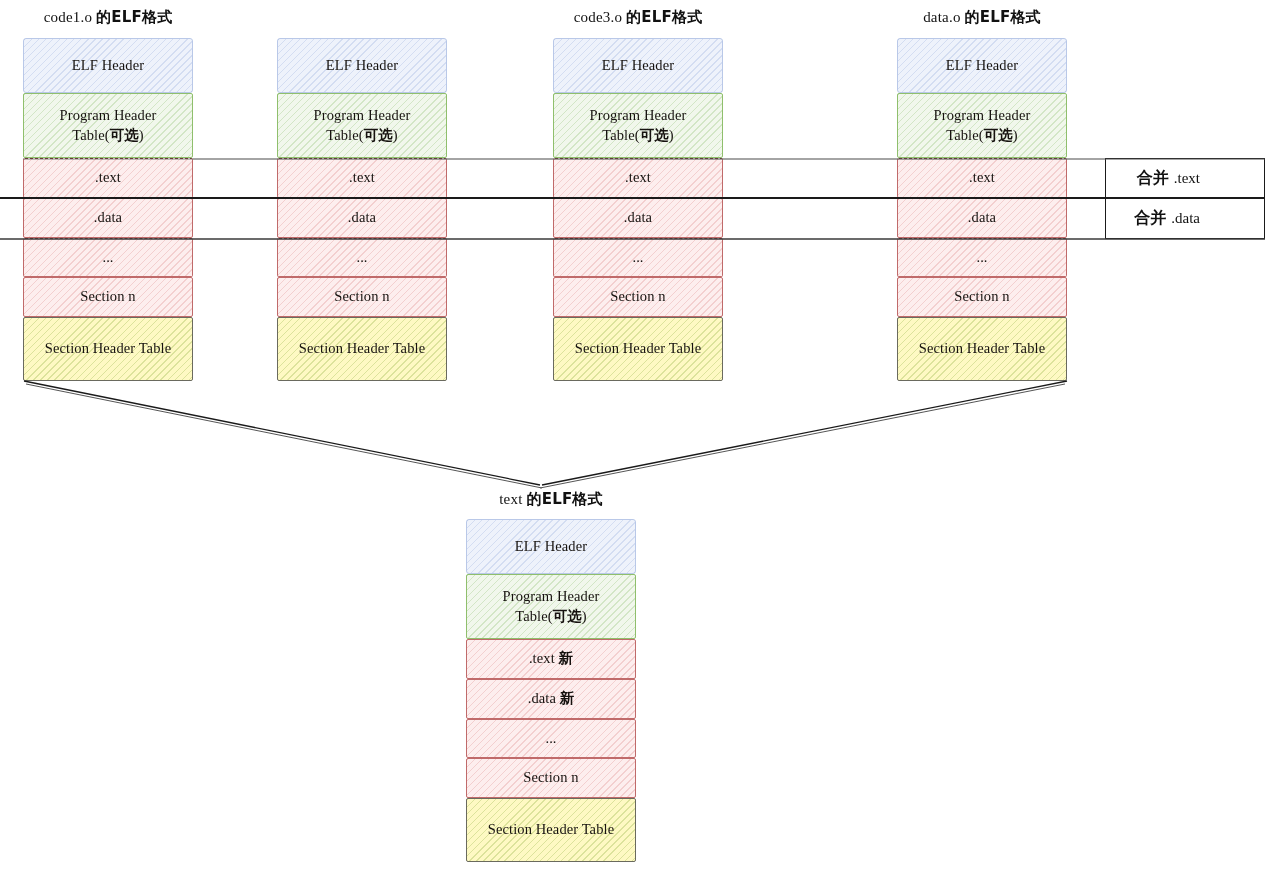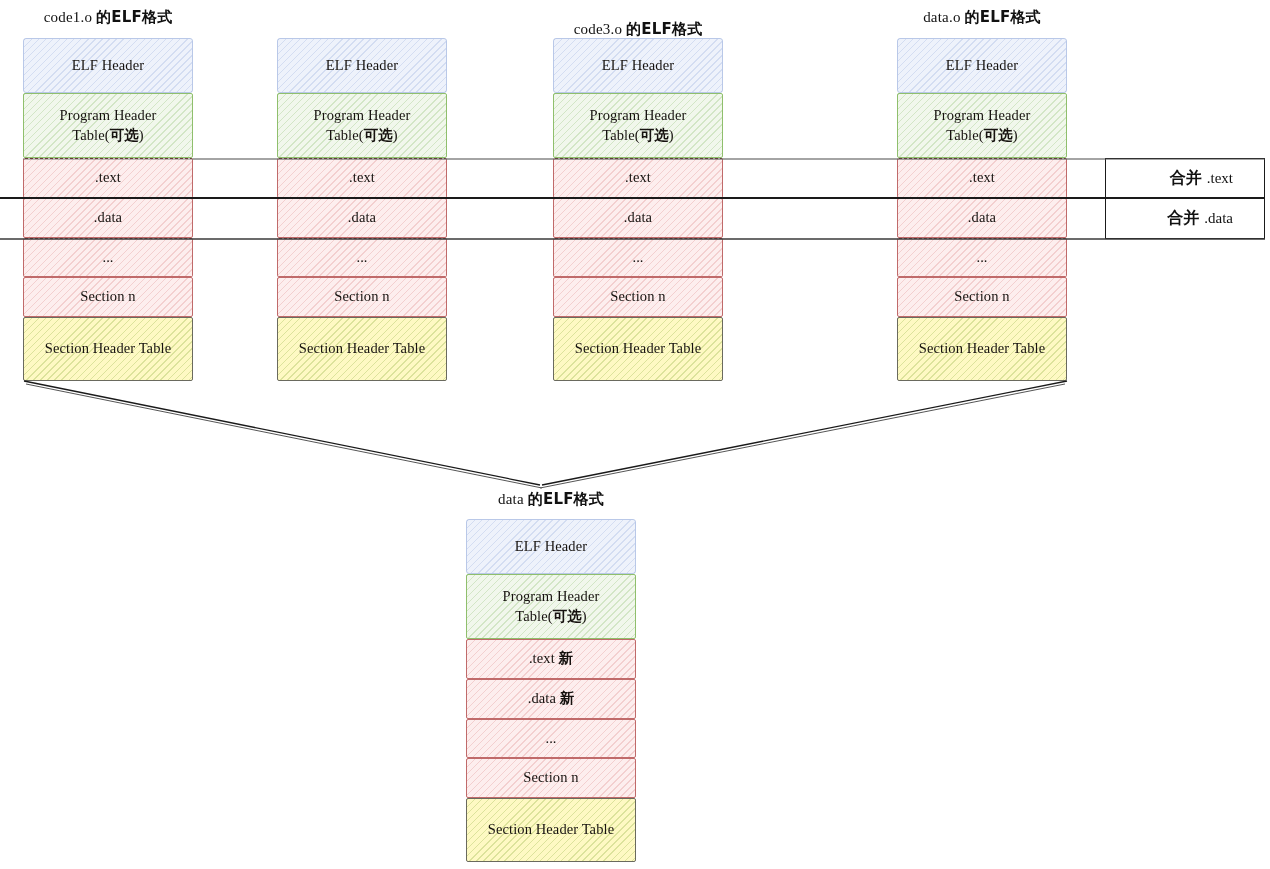--- a/index.html
+++ b/index.html
@@ -114,21 +114,21 @@
   }
 
   
   .merge-box {
     position: absolute;
     box-sizing: border-box;
     border: 1.6px solid #1a1a1a;
     display: flex;
     align-items: center;
     justify-content: flex-end;
-    padding-right: 31px;
+    padding-right: 64px;
     font-size: 15px;
     color: #111;
     background: transparent;
   }
   .merge-box .zh {
     font-family: "DejaVu Sans", sans-serif;
     font-weight: bold;
     font-size: 16px;
     margin-right: 5px;
   }
@@ -207,21 +207,21 @@
     <span class="lbl">...</span>
   </div>
   <div class="band b-sec" style="top:277px; height:40px;">
     <span class="lbl">Section n</span>
   </div>
   <div class="band b-sht" style="top:317px; height:64px;">
     <span class="lbl">Section Header Table</span>
   </div>
 </div>
 
-<div class="col-title" style="left:508px; top:20px;">
+<div class="col-title" style="left:508px; top:8px;">
   <span>code3.o </span><span class="zh">的ELF格式</span>
 </div>
 <div class="col" style="left:553px; top:0;">
   <div class="band b-elf" style="top:38px; height:55px;">
     <span class="lbl">ELF Header</span>
   </div>
   <div class="band b-ph" style="top:93px; height:65px;">
     <span class="lbl"><span>Program Header</span><br><span>Table(</span><span class="zh">可选</span><span>)</span></span>
   </div>
   <div class="band b-sec dash-top" style="top:158px; height:40px;">
@@ -271,21 +271,21 @@
 <div class="merge-box" style="left:1105px; top:158px; width:160px; height:40px;">
   <span class="zh">合并</span>
     <span class="mono">.text</span>
 </div>
 <div class="merge-box" style="left:1105px; top:198px; width:160px; height:41px;">
   <span class="zh">合并</span>
     <span class="mono">.data</span>
 </div>
 
 <div class="col-title" style="left:421px; top:490px;">
-  <span>data </span><span class="zh">的ELF格式</span>
+  <span>text </span><span class="zh">的ELF格式</span>
 </div>
 <div class="col" style="left:466px; top:0;">
   <div class="band b-elf" style="top:519px; height:55px;">
     <span class="lbl">ELF Header</span>
   </div>
   <div class="band b-ph" style="top:574px; height:65px;">
     <span class="lbl"><span>Program Header</span><br><span>Table(</span><span class="zh">可选</span><span>)</span></span>
   </div>
   <div class="band b-sec" style="top:639px; height:40px;">
     <span class="lbl"><span>.text </span><span class="zh">新</span></span>

